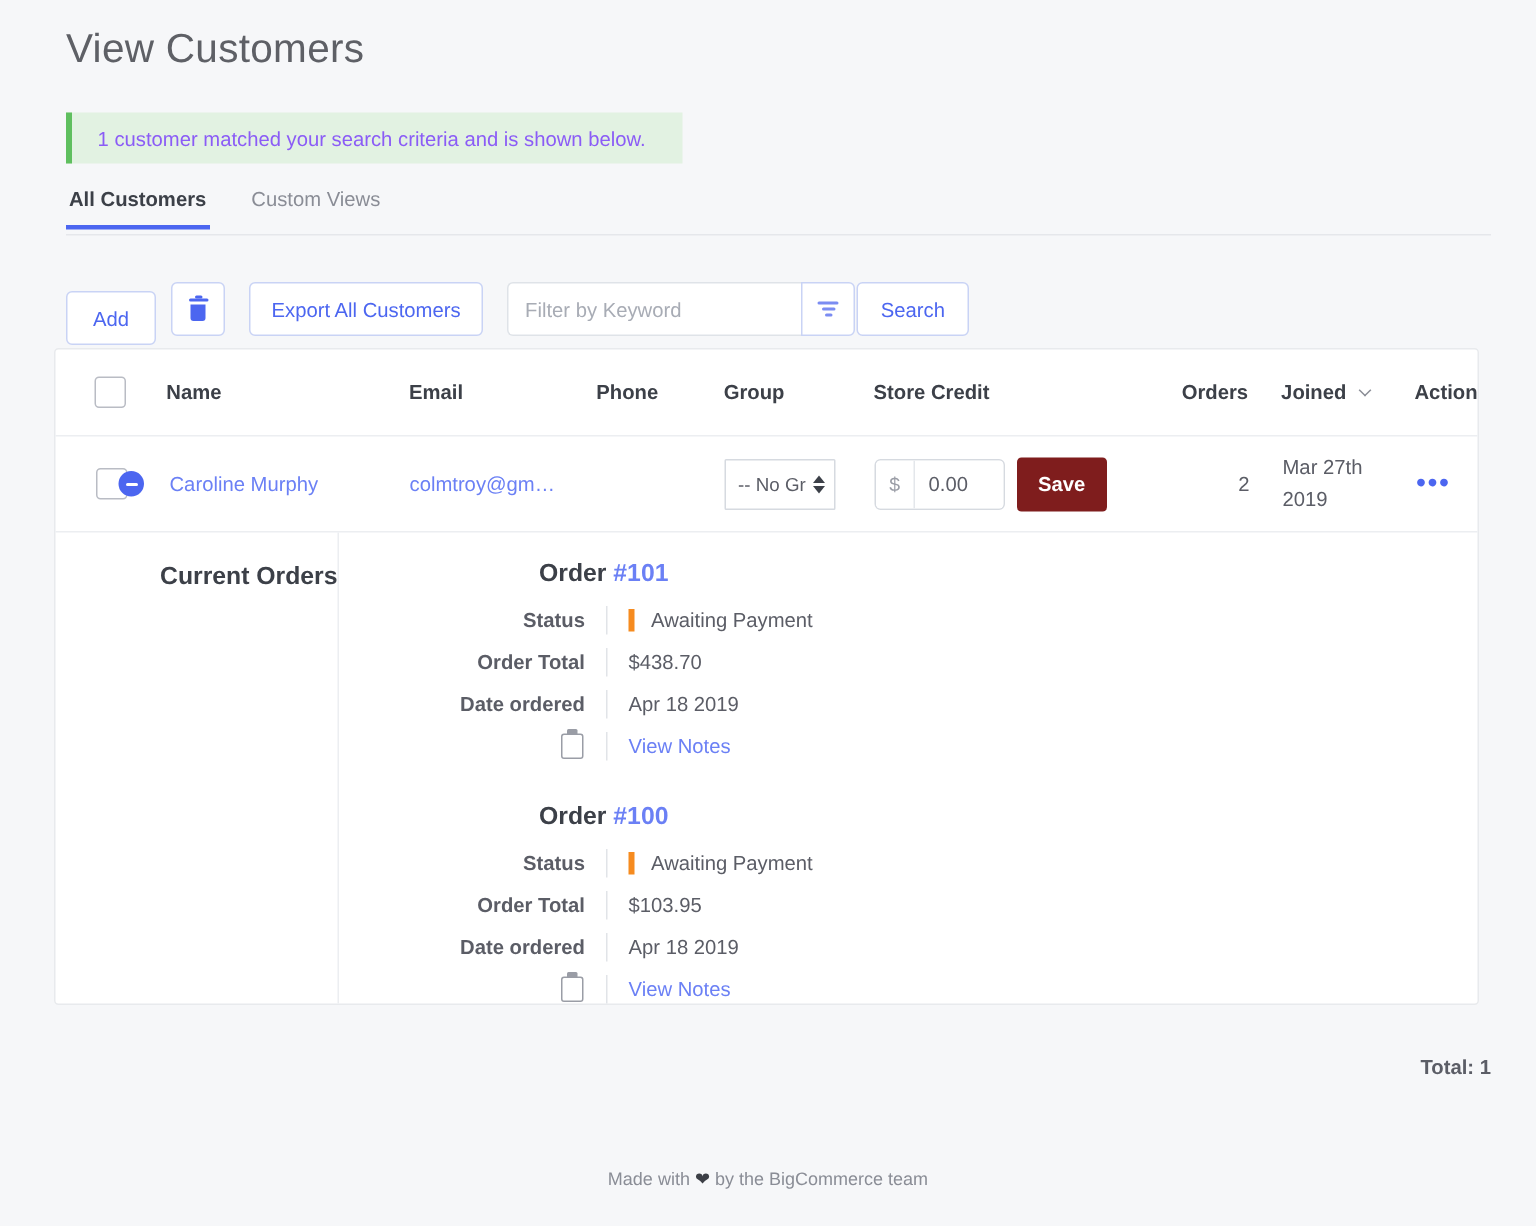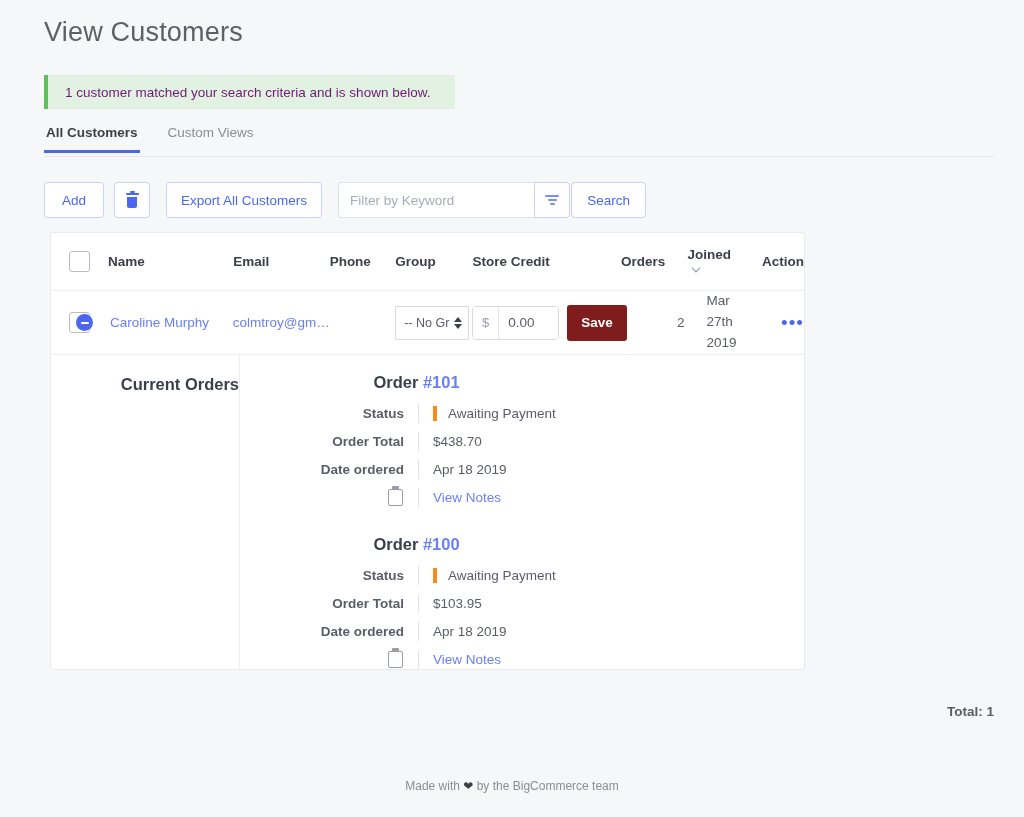--- a/index.html
+++ b/index.html
@@ -22,21 +22,21 @@
   
   .alert {
     position: absolute; left: 44px; top: 75px;
     width: 411px; height: 34px;
     background: #e2f2e2;
     border-left: 4px solid #5fbf5f;
     display: flex; align-items: center;
   }
   .alert-text {
     padding-left: 17px;
-    font-size: 13.5px; color: #701a75;
+    font-size: 13.5px; color: #8b5cf6;
   }
 
   
   .tabs {
     position: absolute; left: 44px; top: 123px;
     width: 950px; height: 34px;
     border-bottom: 1px solid #e5e7eb;
     display: flex; align-items: flex-start;
   }
   .tab {
@@ -60,21 +60,21 @@
     border: 1px solid #c9d3f5;
     background: #ffffff;
     border-radius: 4px;
     color: #4c66f0;
     font-size: 13.5px;
     font-family: "Liberation Sans", sans-serif;
     display: flex; align-items: center; justify-content: center;
     cursor: pointer;
     padding: 0 14px;
   }
-  .btn-add { width: 60px; margin-right: 10px; }
+  .btn-add { width: 60px; margin-right: 10px; margin-top: 12px; }
   .btn-trash { width: 36px; padding: 0; margin-right: 16px; }
   .btn-export { margin-right: 16px; }
   .btn-search { width: 75px; margin-left: 1px; }
 
   .search-group { display: flex; align-items: center; }
   .search-input {
     width: 196px; height: 36px;
     border: 1px solid #dfe3e8;
     border-right: none;
     border-radius: 4px 0 0 4px;
@@ -110,22 +110,22 @@
     background: #4c66f0; border-radius: 0 0 2px 2px;
   }
   .icon-filter { width: 14px; height: 12px; display:flex; flex-direction: column; align-items:center; justify-content: center; }
   .icon-filter i { display:block; background: #7b8cf2; border-radius: 1px; margin: 1px 0; }
   .icon-filter i:nth-child(1) { width: 14px; height: 2.5px; }
   .icon-filter i:nth-child(2) { width: 9px;  height: 2.5px; }
   .icon-filter i:nth-child(3) { width: 5px;  height: 2.5px; }
 
   
   .card {
-    position: absolute; left: 50px; top: 232px;
-    width: 755px;
+    position: absolute; left: 36px; top: 232px;
+    width: 950px;
     background: #ffffff;
     border: 1px solid #e8eaed;
     border-radius: 3px;
   }
   .thead {
     display: flex; align-items: center;
     height: 58px;
     border-bottom: 1px solid #eceef1;
     font-size: 13.5px; font-weight: 600; color: #3c4048;
   }

